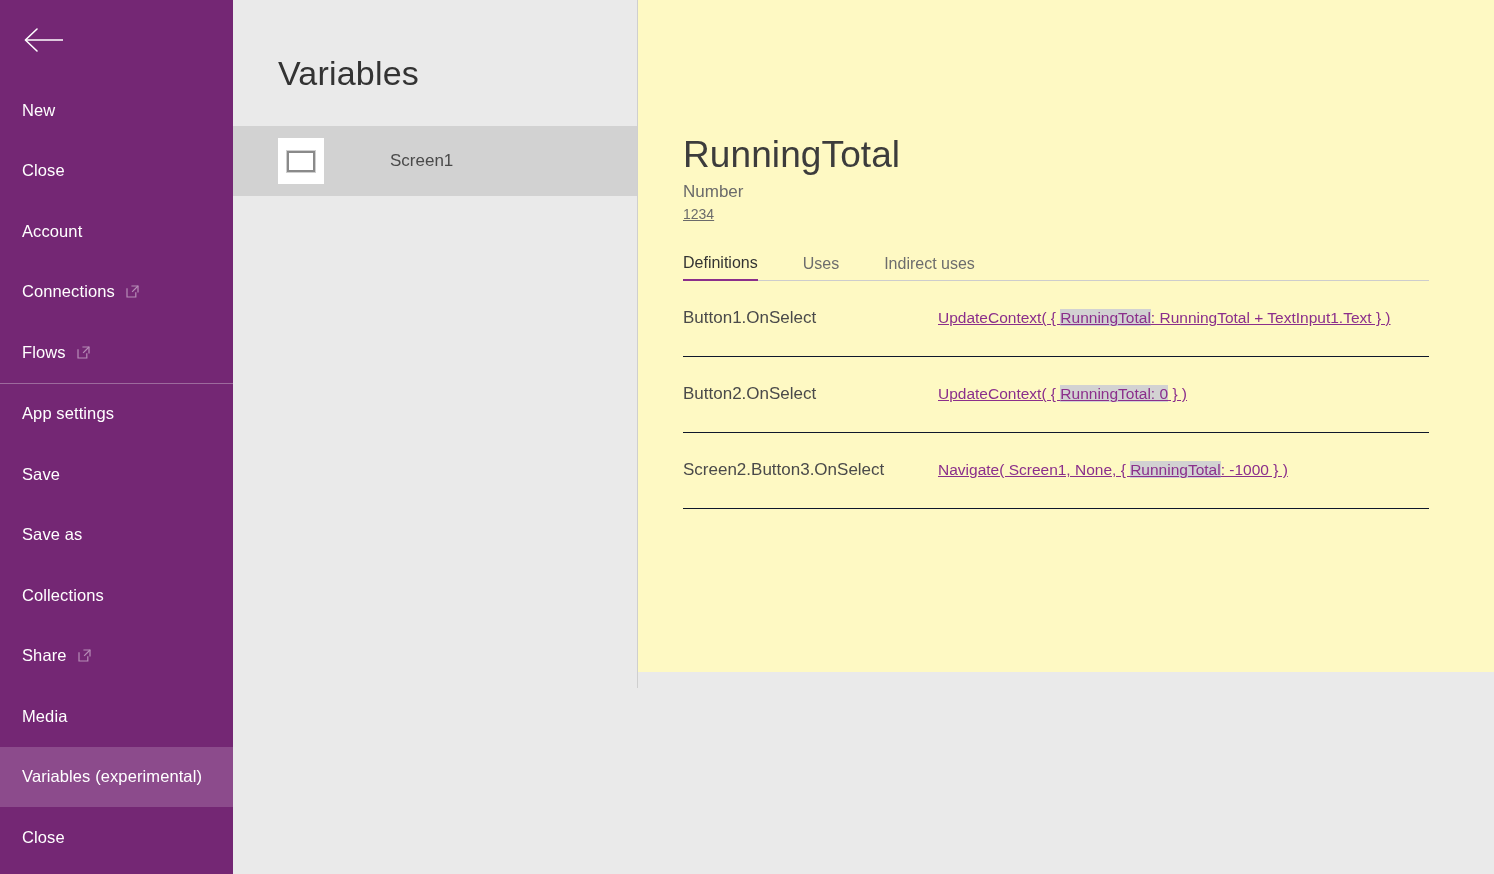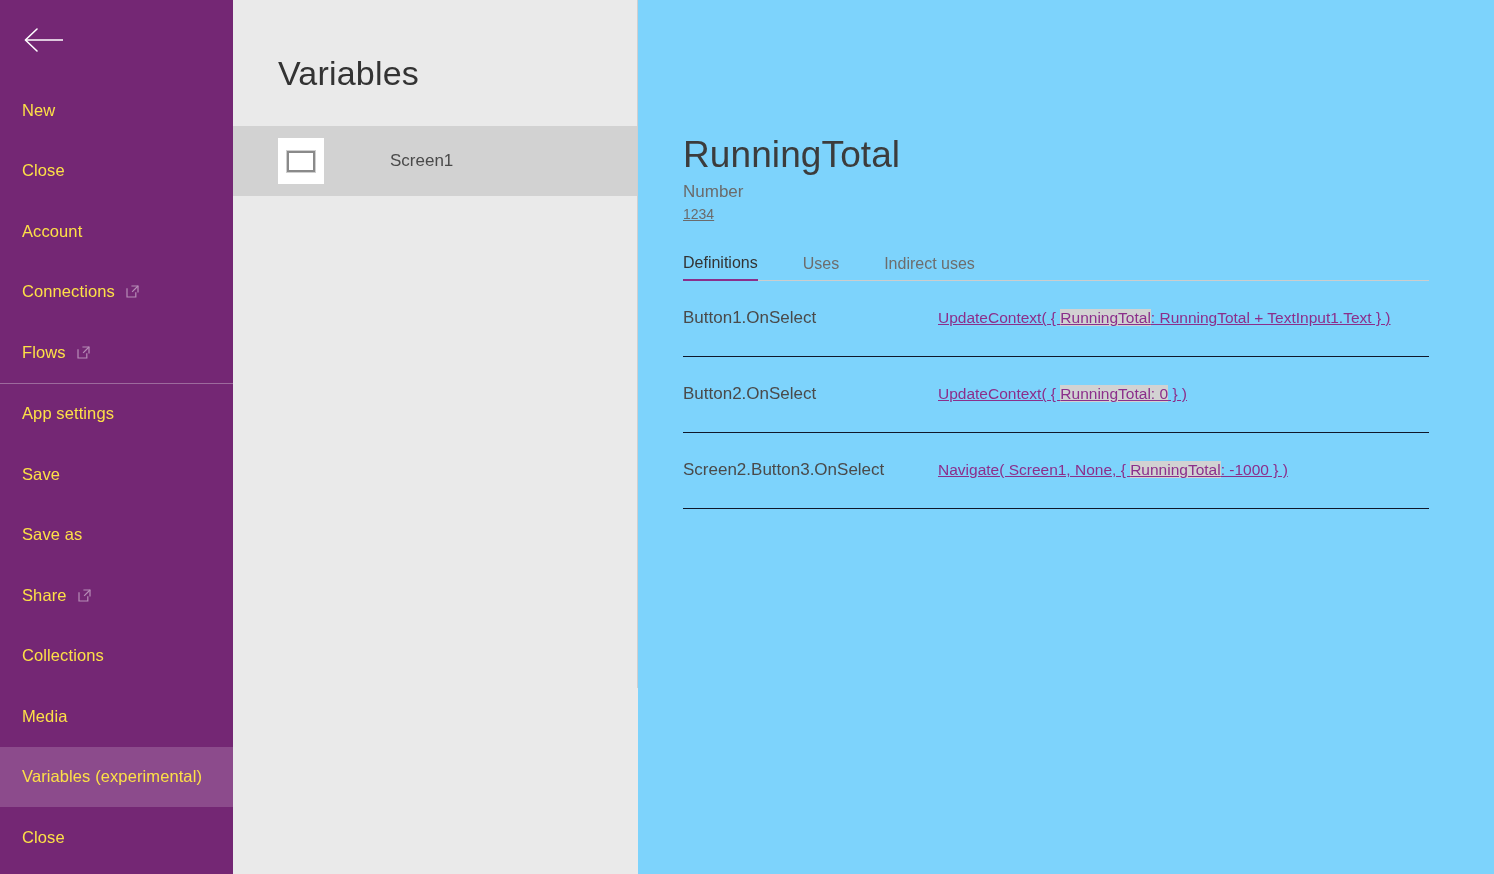--- a/index.html
+++ b/index.html
@@ -37,21 +37,21 @@
   .nav-back svg { display: block; }
 
   .nav-list { display: block; }
   .nav-item {
     height: 60.5px;
     display: flex;
     align-items: center;
     padding-left: 22px;
     font-size: 16.5px;
     font-weight: 400;
-    color: #fde047;
+    color: #ffffff;
     letter-spacing: .1px;
     cursor: pointer;
     position: relative;
   }
   .nav-item.active { background: #8c4b8c; }
   .nav-item .ext {
     margin-left: 11px;
     display: inline-flex;
     align-items: center;
     opacity: .62;
@@ -109,22 +109,22 @@
   .screen-label {
     margin-left: 21px;
     font-size: 17px;
     color: #4a4a4a;
     font-weight: 400;
   }
 
   
   .detail {
     flex: 1 1 auto;
-    height: 874px;
-    background: #7dd3fc;
+    height: 672px;
+    background: #fef9c3;
     padding: 0 0 0 45px;
     position: relative;
   }
   .var-name {
     font-size: 37px;
     font-weight: 300;
     color: #3c3c3c;
     padding-top: 136px;
     line-height: 1.05;
     letter-spacing: .1px;
@@ -241,33 +241,33 @@
         <div class="nav-item">
           <span>App settings</span>
         </div>
         <div class="nav-item">
           <span>Save</span>
         </div>
         <div class="nav-item">
           <span>Save as</span>
         </div>
         <div class="nav-item">
+          <span>Collections</span>
+        </div>
+        <div class="nav-item">
           <span>Share</span>
           <span class="ext">
             <svg width="13" height="13" viewBox="0 0 13 13" fill="none">
               <path d="M1 3.2 V12 H9.8 V7.2" stroke="#e0cbe0" stroke-width="1.2" fill="none"></path>
               <path d="M5.4 1 H12 V7.4" stroke="#e0cbe0" stroke-width="1.2" fill="none"></path>
               <path d="M12 1 L6.1 6.9" stroke="#e0cbe0" stroke-width="1.2"></path>
             </svg>
           </span>
         </div>
         <div class="nav-item">
-          <span>Collections</span>
-        </div>
-        <div class="nav-item">
           <span>Media</span>
         </div>
         <div class="nav-item active">
           <span>Variables (experimental)</span>
         </div>
         <div class="nav-item">
           <span>Close</span>
         </div>
       </div>
   </div>

